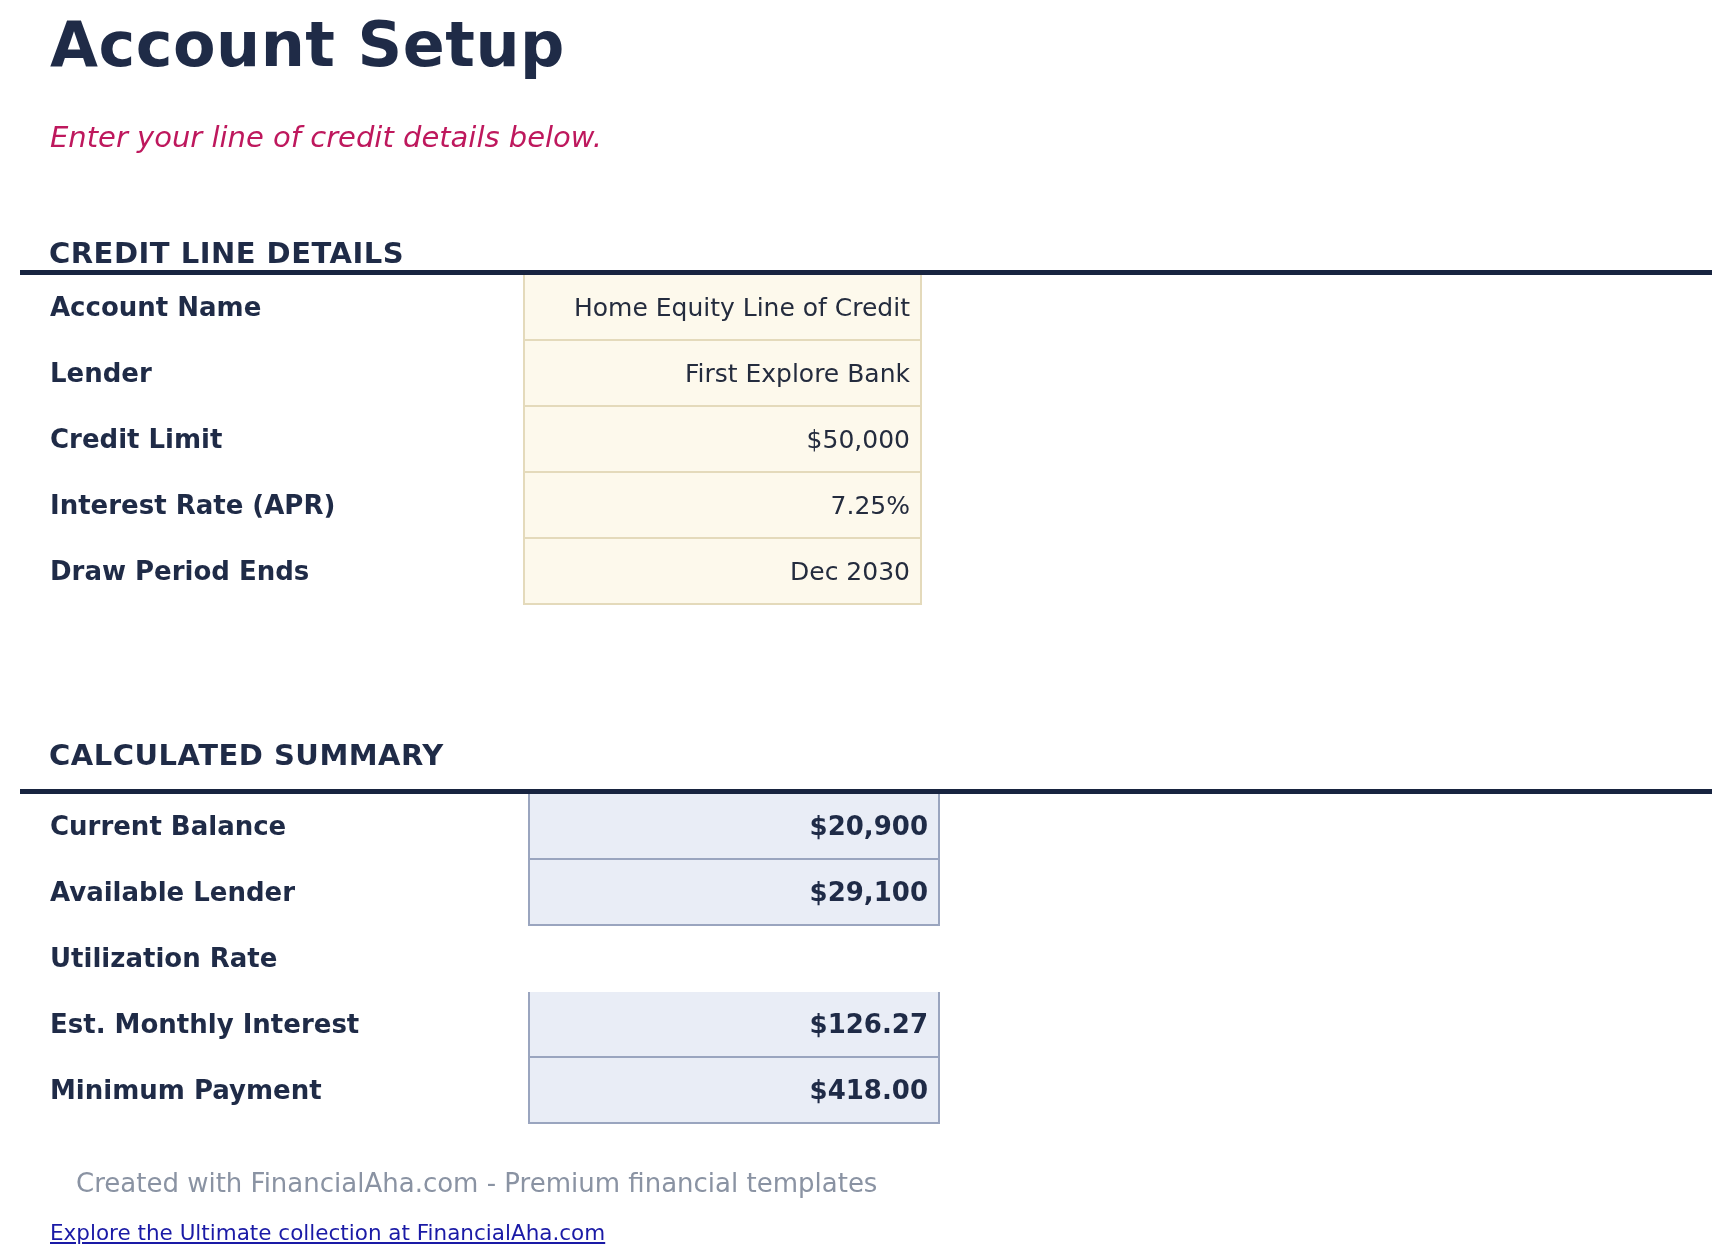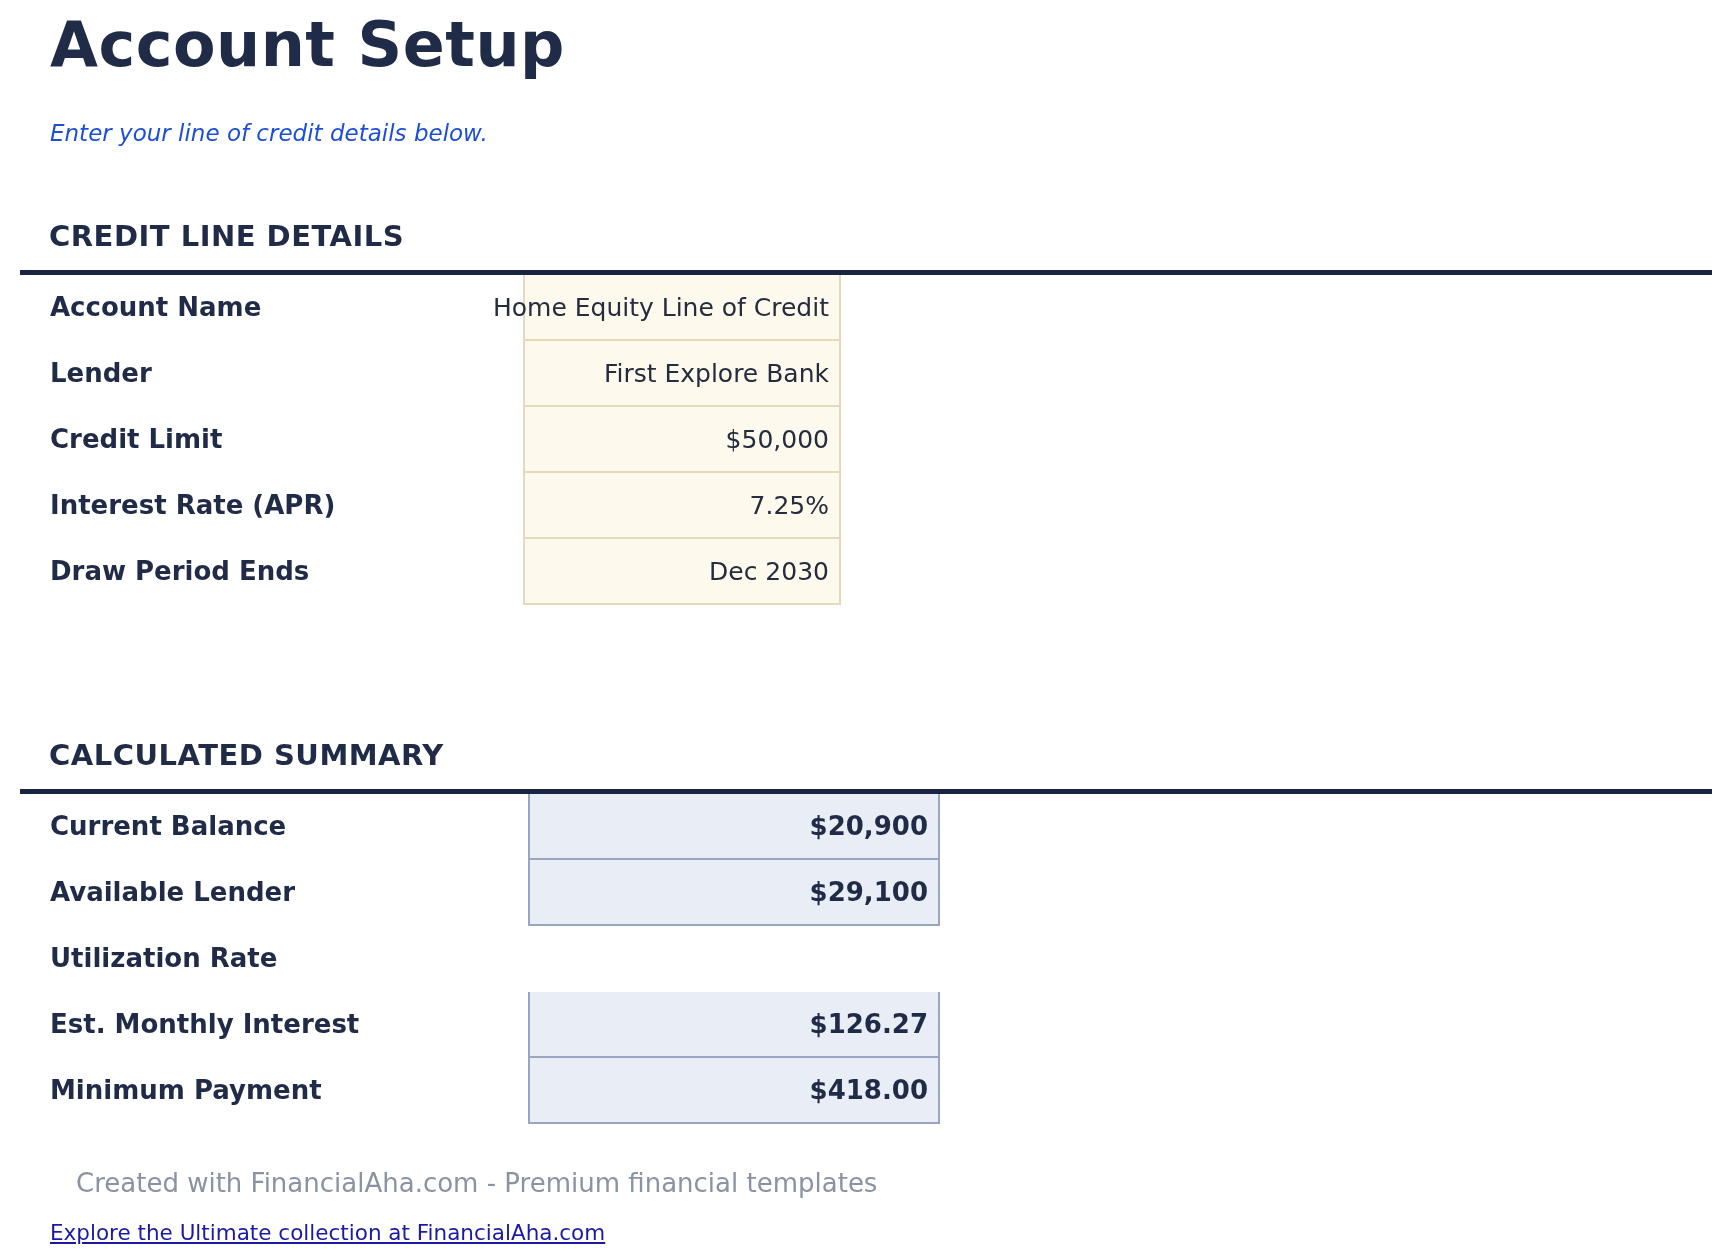--- a/index.html
+++ b/index.html
@@ -19,28 +19,28 @@
     width:1732px;height:1256px;position:relative;overflow:hidden;
     font-family:"DejaVu Sans","Liberation Sans",sans-serif;
   }
   .page-title{
     position:absolute;left:50px;top:8px;
     font-size:62px;font-weight:bold;color:var(--navy);
     letter-spacing:0.5px;
   }
   .page-subtitle{
     position:absolute;left:50px;top:120px;
-    font-size:23px;font-style:italic;color:#1d4ed8;
+    font-size:29px;font-style:italic;color:#be185d;
   }
   .section-heading{
     position:absolute;left:49px;
     font-size:29px;font-weight:bold;color:var(--navy);
     letter-spacing:0.5px;
   }
-  #details-heading{top:219px;}
+  #details-heading{top:236px;}
   #summary-heading{top:738px;}
   .section-rule{
     position:absolute;left:20px;width:1692px;height:5px;
     background:var(--rule);
   }
   #details-rule{top:270px;}
   #summary-rule{top:789px;}
   .rows{position:absolute;left:0;width:1732px;}
   #details-rows{top:275px;}
   #summary-rows{top:794px;}
@@ -50,21 +50,21 @@
     display:flex;align-items:center;
     font-size:26px;font-weight:bold;color:var(--navy);
     white-space:nowrap;
   }
   .row-value{
     position:absolute;top:0;height:66px;
     display:flex;align-items:center;justify-content:flex-end;
     padding-right:10px;font-size:25px;white-space:nowrap;
   }
   #details-rows .row-value{
-    left:523px;width:318px;
+    left:523px;width:399px;
     background:var(--input-bg);
     border:2px solid var(--input-border);
     border-top:none;
     color:var(--value-ink);
   }
   #summary-rows .row-value{
     left:528px;width:412px;
     background:var(--calc-bg);
     border:2px solid var(--calc-border);
     border-top:none;

